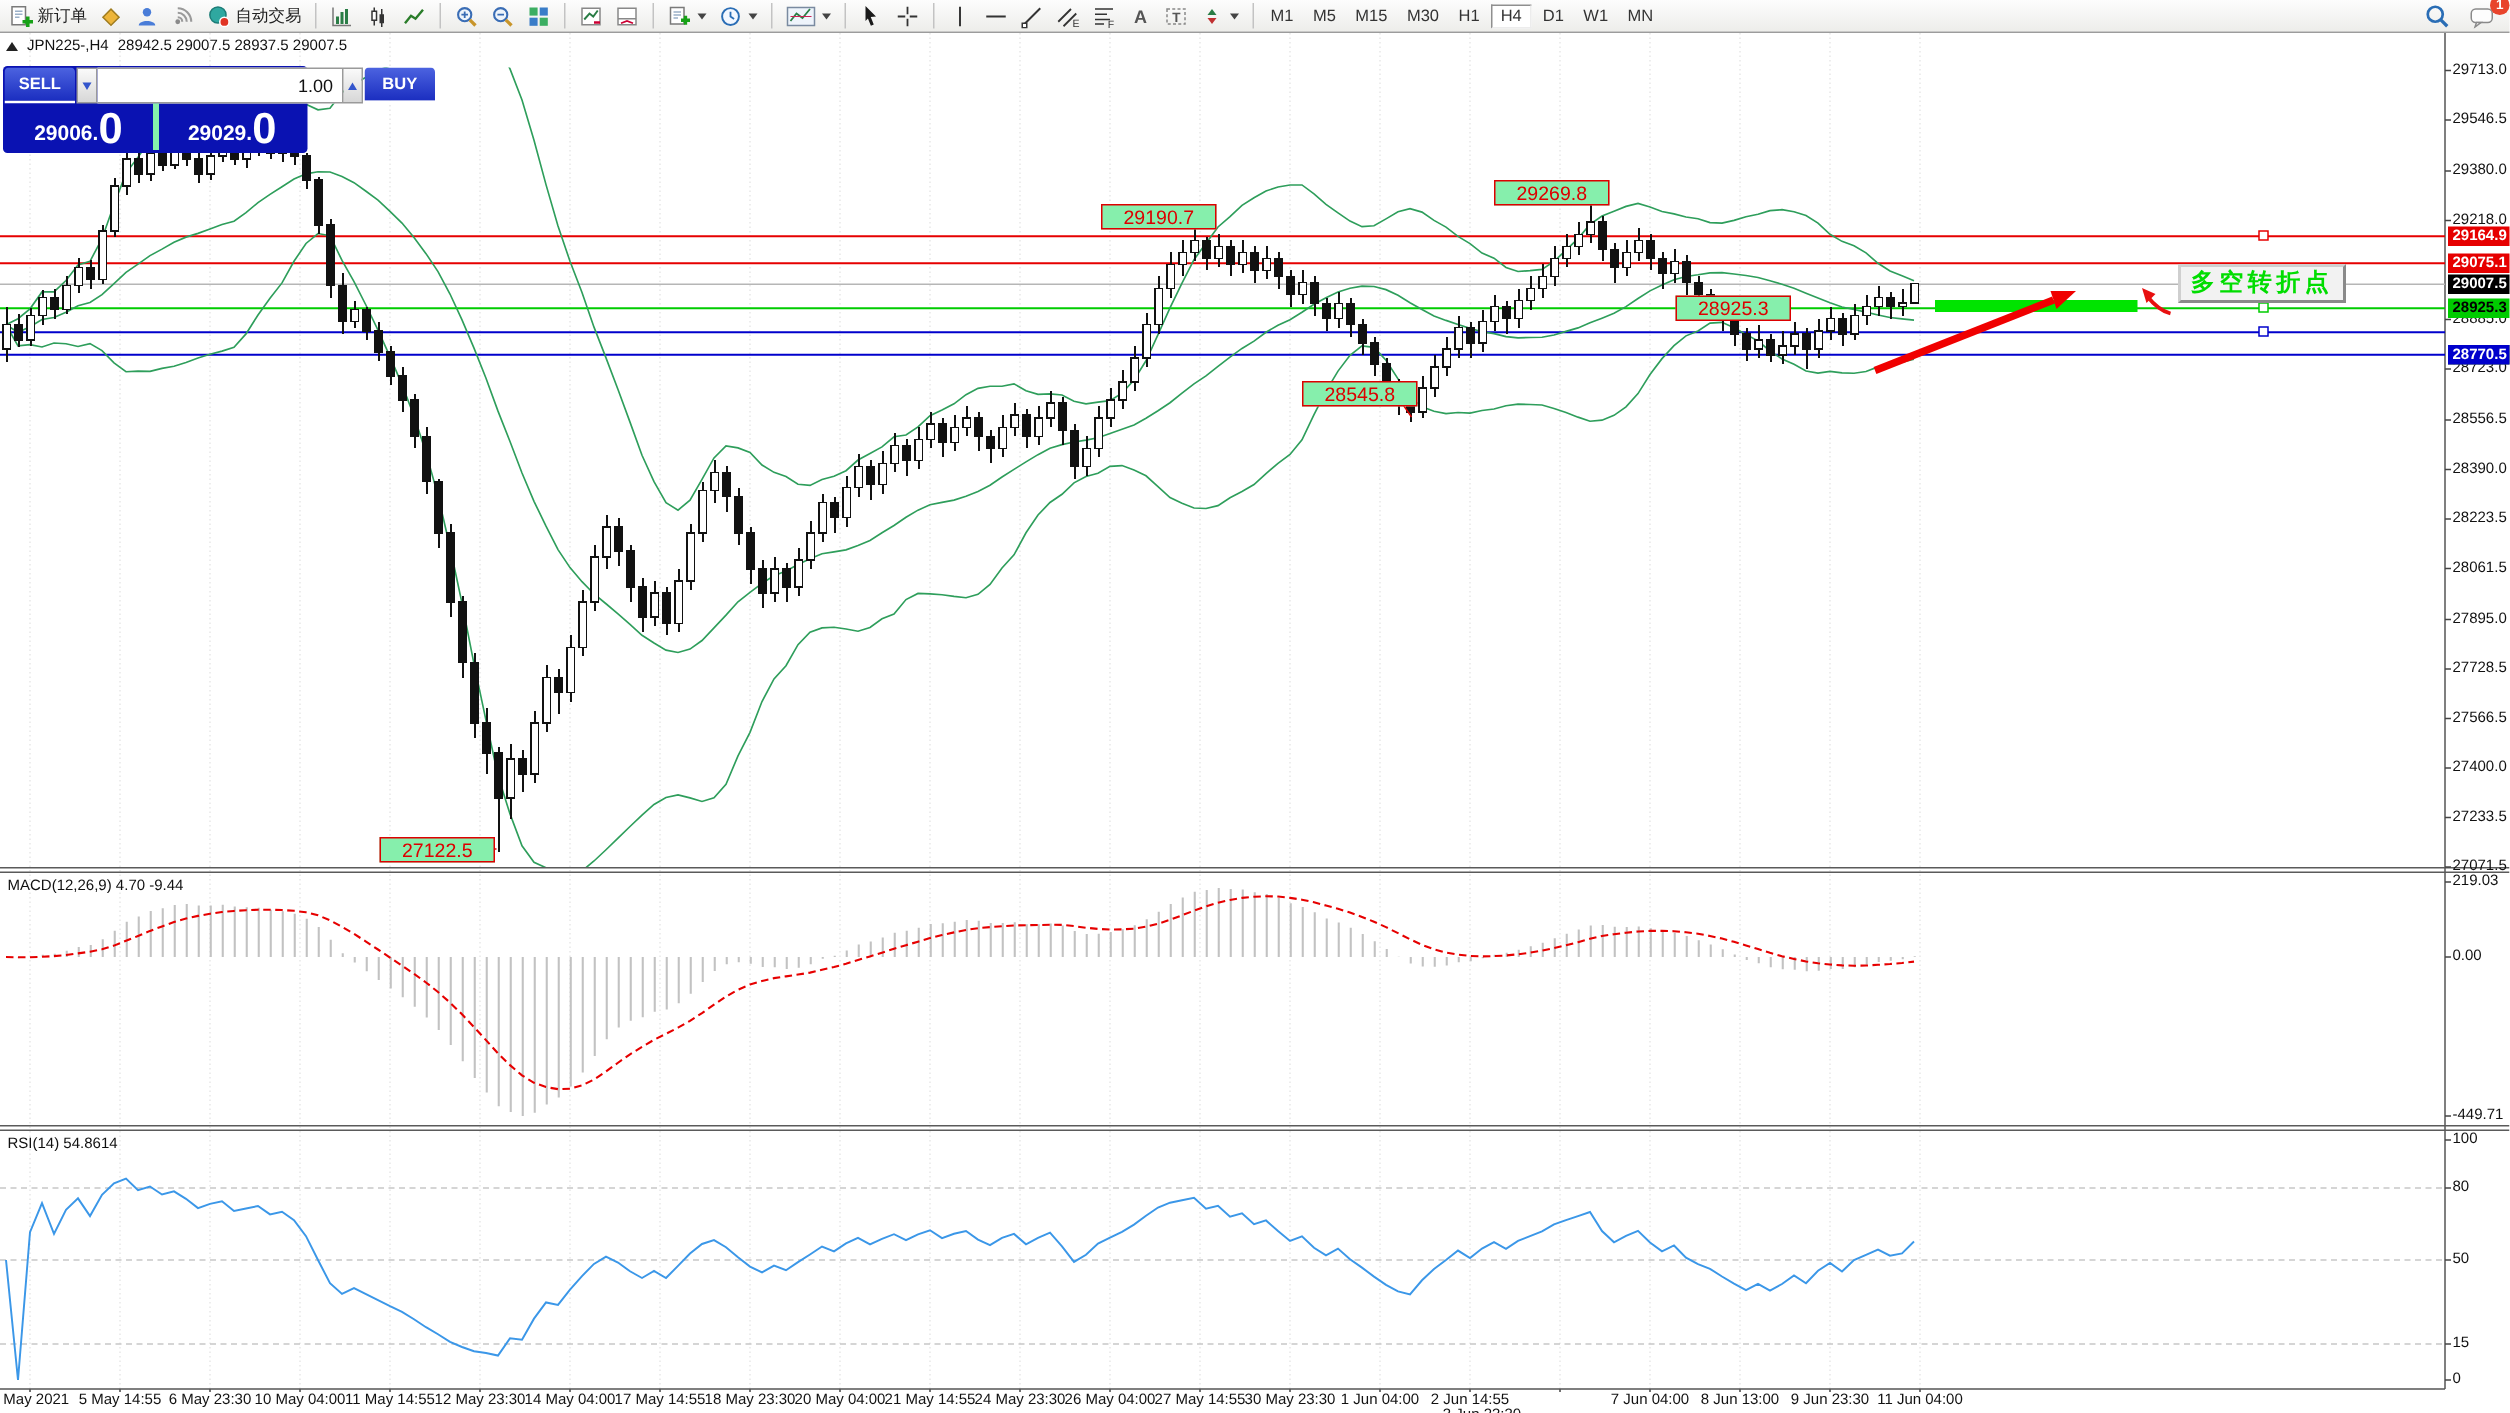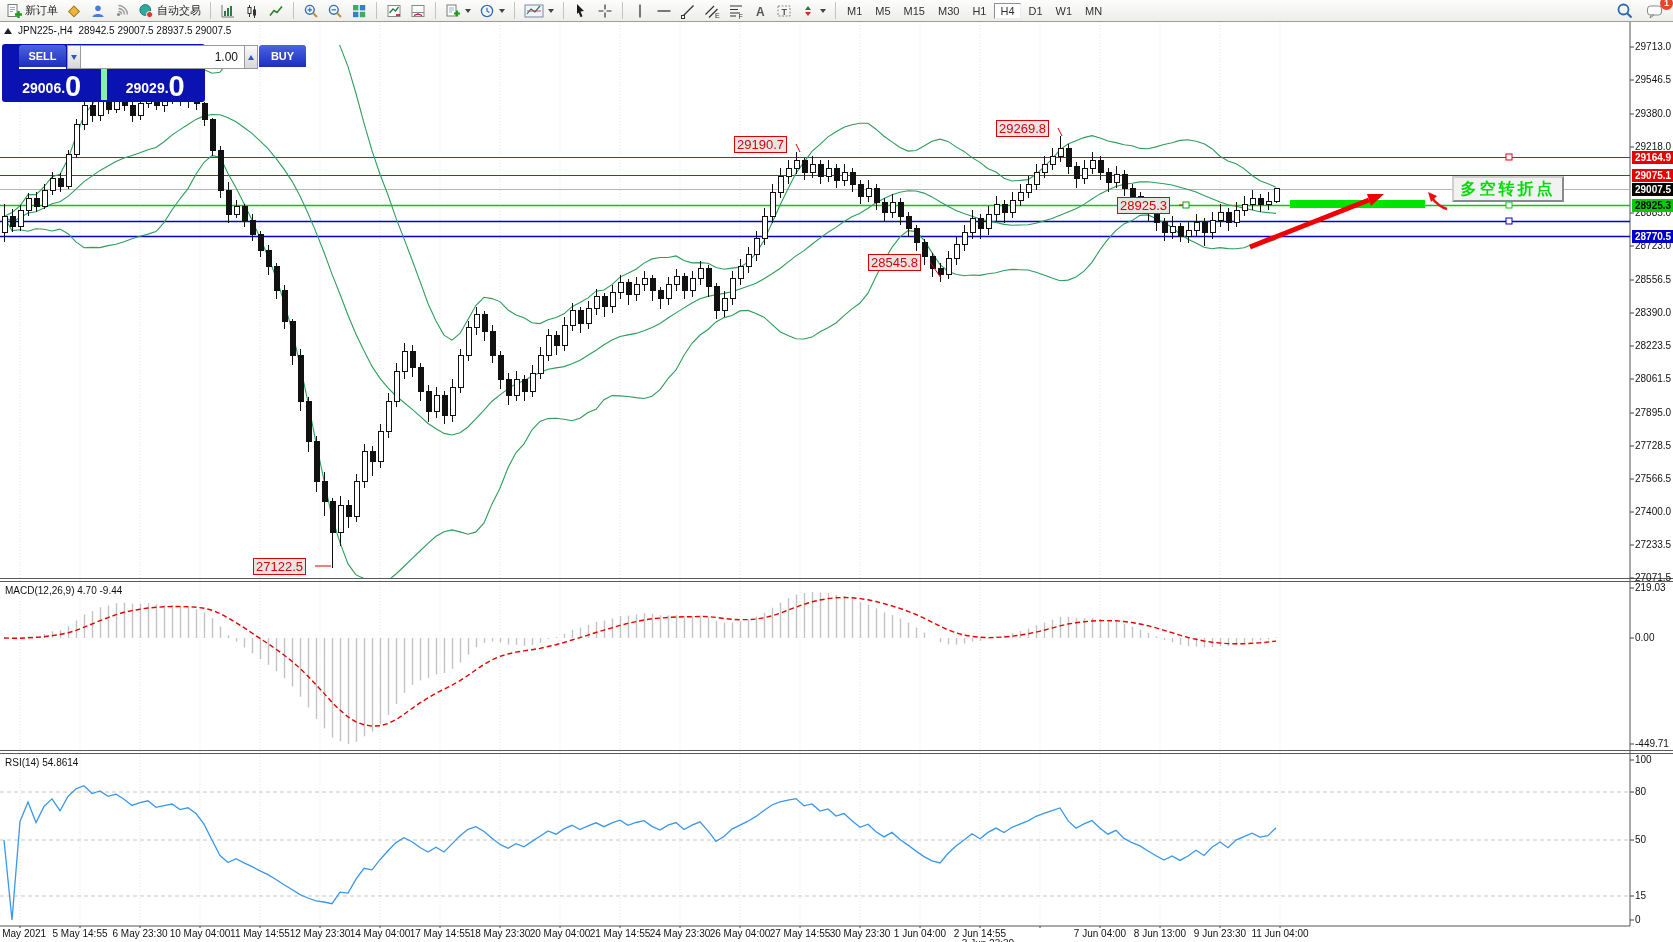--- a/index.html
+++ b/index.html
@@ -22,41 +22,41 @@
   background:#e8442c;color:#fff;font-size:9px;font-weight:bold;text-align:center;line-height:13px;}
 
 .workspace{position:absolute;top:22px;left:0;width:1539px;height:920px;}
 #plot{position:absolute;top:0;left:0;}
 .ovl{position:absolute;z-index:5;}
 .symline{position:absolute;top:3px;left:4px;font-size:10px;color:#111;display:flex;gap:6px;align-items:center;z-index:6;}
 .coltri{width:0;height:0;border-left:4px solid transparent;border-right:4px solid transparent;border-bottom:6px solid #222;}
 
 .ocp{position:absolute;top:22px;left:2px;width:203px;height:58px;background:#0a12b2;z-index:7;
   border-radius:3px;padding:1px;}
-.ocp-top{display:flex;height:24px;gap:1px;padding-left:16px;}
+.ocp-top{display:flex;height:24px;gap:1px;}
 .obtn{flex:0 0 47px;background:linear-gradient(#4c63e0,#1b2ec0);color:#fff;border:none;
   font-size:11px;font-weight:bold;border-radius:3px 3px 0 0;border-bottom:2px solid #fff;}
 .stepper{flex:1;display:flex;height:24px;}
 .stepbtn{width:14px;background:linear-gradient(#fafafa,#d7d7d7);border:1px solid #9a9a9a;
   display:flex;align-items:center;justify-content:center;padding:0;}
 .tri-dn{width:0;height:0;border-left:3.5px solid transparent;border-right:3.5px solid transparent;border-top:5px solid #3355cc;}
 .tri-up{width:0;height:0;border-left:3.5px solid transparent;border-right:3.5px solid transparent;border-bottom:5px solid #3355cc;}
 .vol{flex:1;border:1px solid #9a9a9a;border-left:none;border-right:none;text-align:right;
   font-size:12px;padding-right:6px;color:#111;}
 .ocp-prices{display:flex;height:31px;}
 .pcell{flex:1;display:flex;align-items:flex-end;justify-content:center;color:#fff;padding-bottom:1px;}
-.pcell:last-child{border-left:6px solid #86efac;}
+.pcell:last-child{border-left:4px solid #86efac;}
 .pmain{font-size:14px;font-weight:bold;line-height:22px;}
 .pbig{font-size:29px;font-weight:600;line-height:26px;}
 
 .ptag{position:absolute;left:1632px;width:41px;height:13px;font-size:10px;font-weight:bold;
   line-height:13px;padding-left:3px;z-index:6;}
 .tickl{position:absolute;left:1635px;font-size:10px;color:#111;z-index:2;}
-.plabel{position:absolute;border:1px solid #dd0000;color:#dd0000;background:#e5e5e5;
-  font-size:13px;line-height:15px;padding:0 2px;z-index:5;}
+.plabel{position:absolute;border:1px solid #dd0000;color:#dd0000;background:#86efac;
+  font-size:13px;line-height:15px;padding:0 14px;z-index:5;}
 .indlabel{position:absolute;left:5px;font-size:10px;color:#111;z-index:4;}
 .note-box{position:absolute;left:1452px;top:154px;width:112px;height:26px;background:#f2f2f2;
   border:2px solid;border-color:#cfcfcf #8a8a8a #8a8a8a #cfcfcf;color:#00dd00;font-size:16px;
   font-weight:bold;letter-spacing:3px;text-align:center;line-height:22px;z-index:5;}
 .time-axis{position:absolute;top:906px;left:0;width:1630px;height:14px;z-index:3;}
 .time-label{position:absolute;top:0;transform:translateX(-50%);font-size:10px;color:#111;white-space:nowrap;}
 </style>
 </head>
 <body>
 

